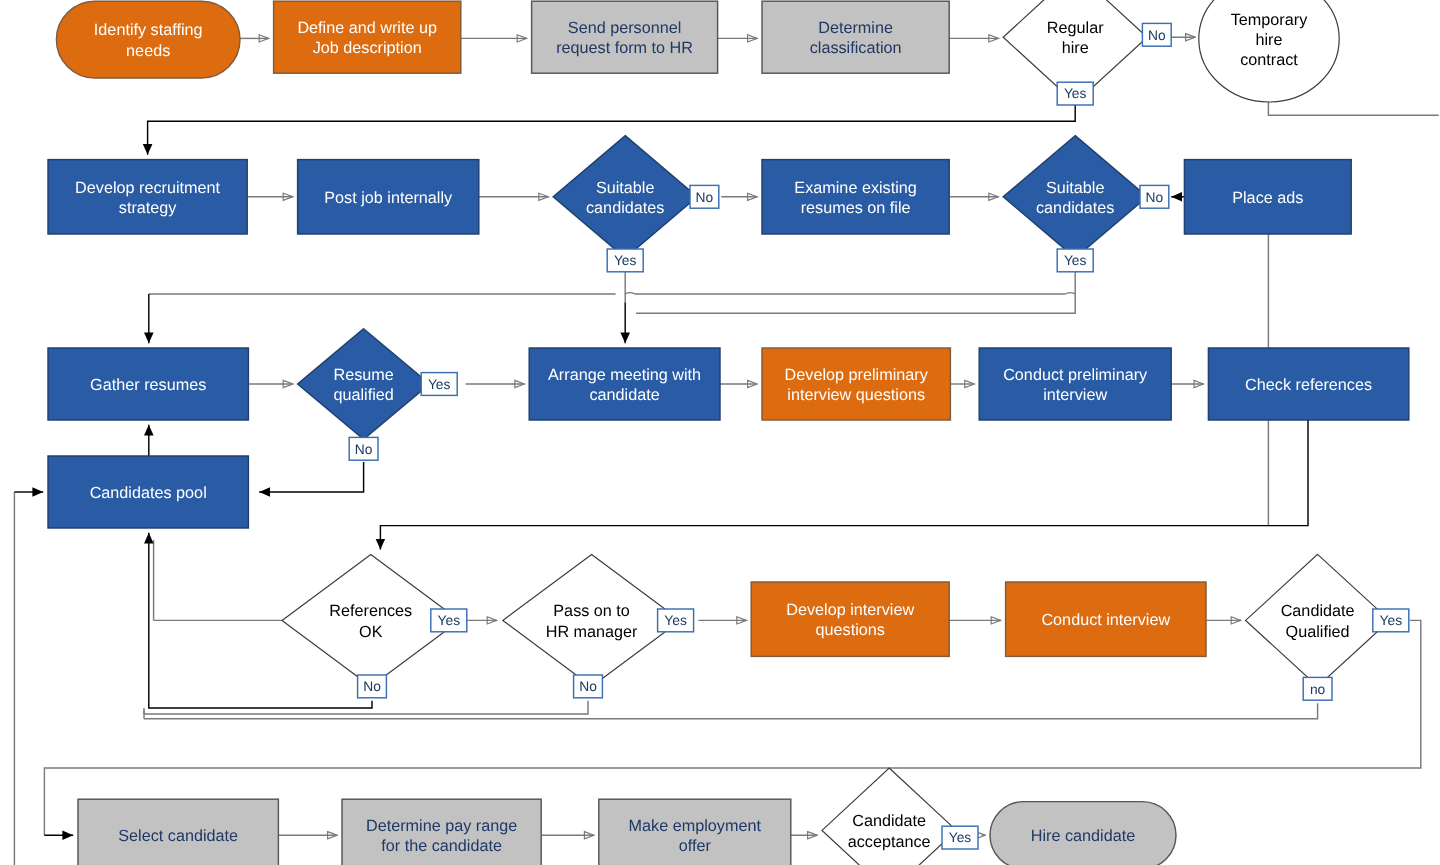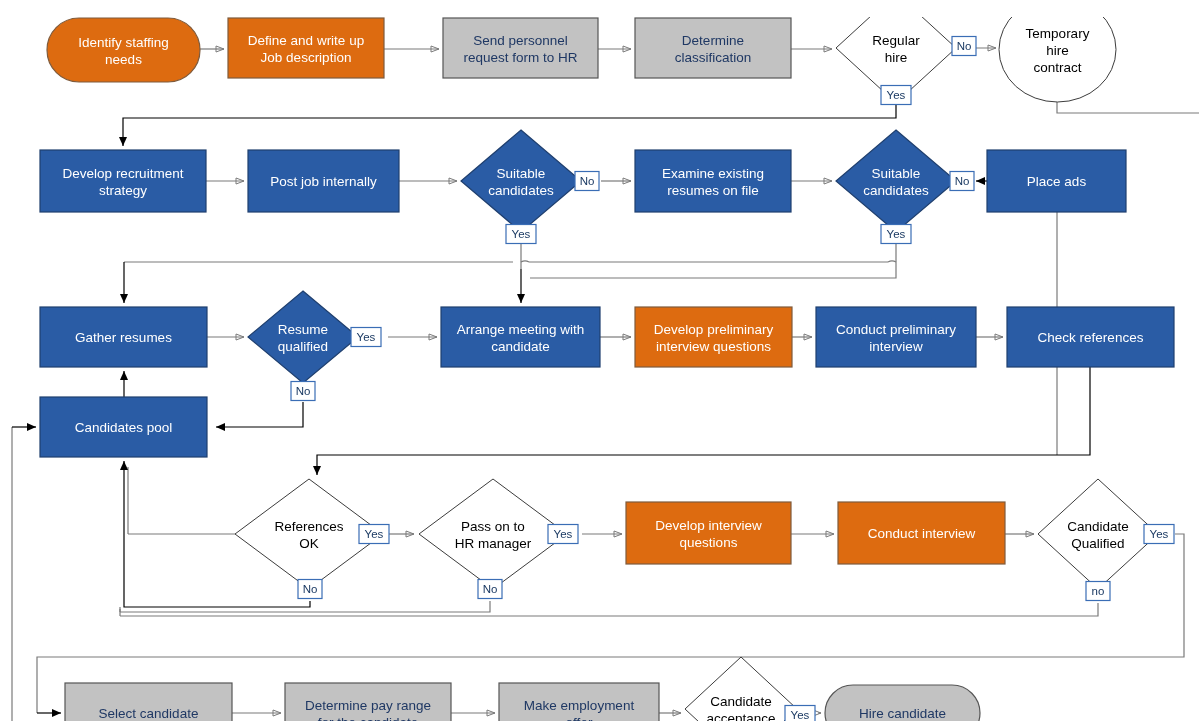--- a/index.html
+++ b/index.html
@@ -1,18 +1,18 @@
 <!DOCTYPE html>
 <html><head>
 <meta charset="utf-8">
 <style>
   html,body{margin:0;padding:0;background:#ffffff;}
   body{width:1200px;height:721px;overflow:hidden;
        font-family:"Liberation Sans","DejaVu Sans",sans-serif;}
-  #chart{position:relative;width:1200px;height:565px;margin-top:17px;}
+  #chart{position:relative;width:1200px;height:565px;}
   svg{display:block;}
   .nodeLabel{font-family:"Liberation Sans","DejaVu Sans",sans-serif;font-size:13.5px;}
   .edgeLabel{font-family:"Liberation Sans","DejaVu Sans",sans-serif;font-size:11.5px;fill:#1b3a63;}
 </style>
 </head>
 <body>
 
 <div id="chart">
 <svg width="1200" height="721" viewBox="0 0 1200 721">
   <defs>

